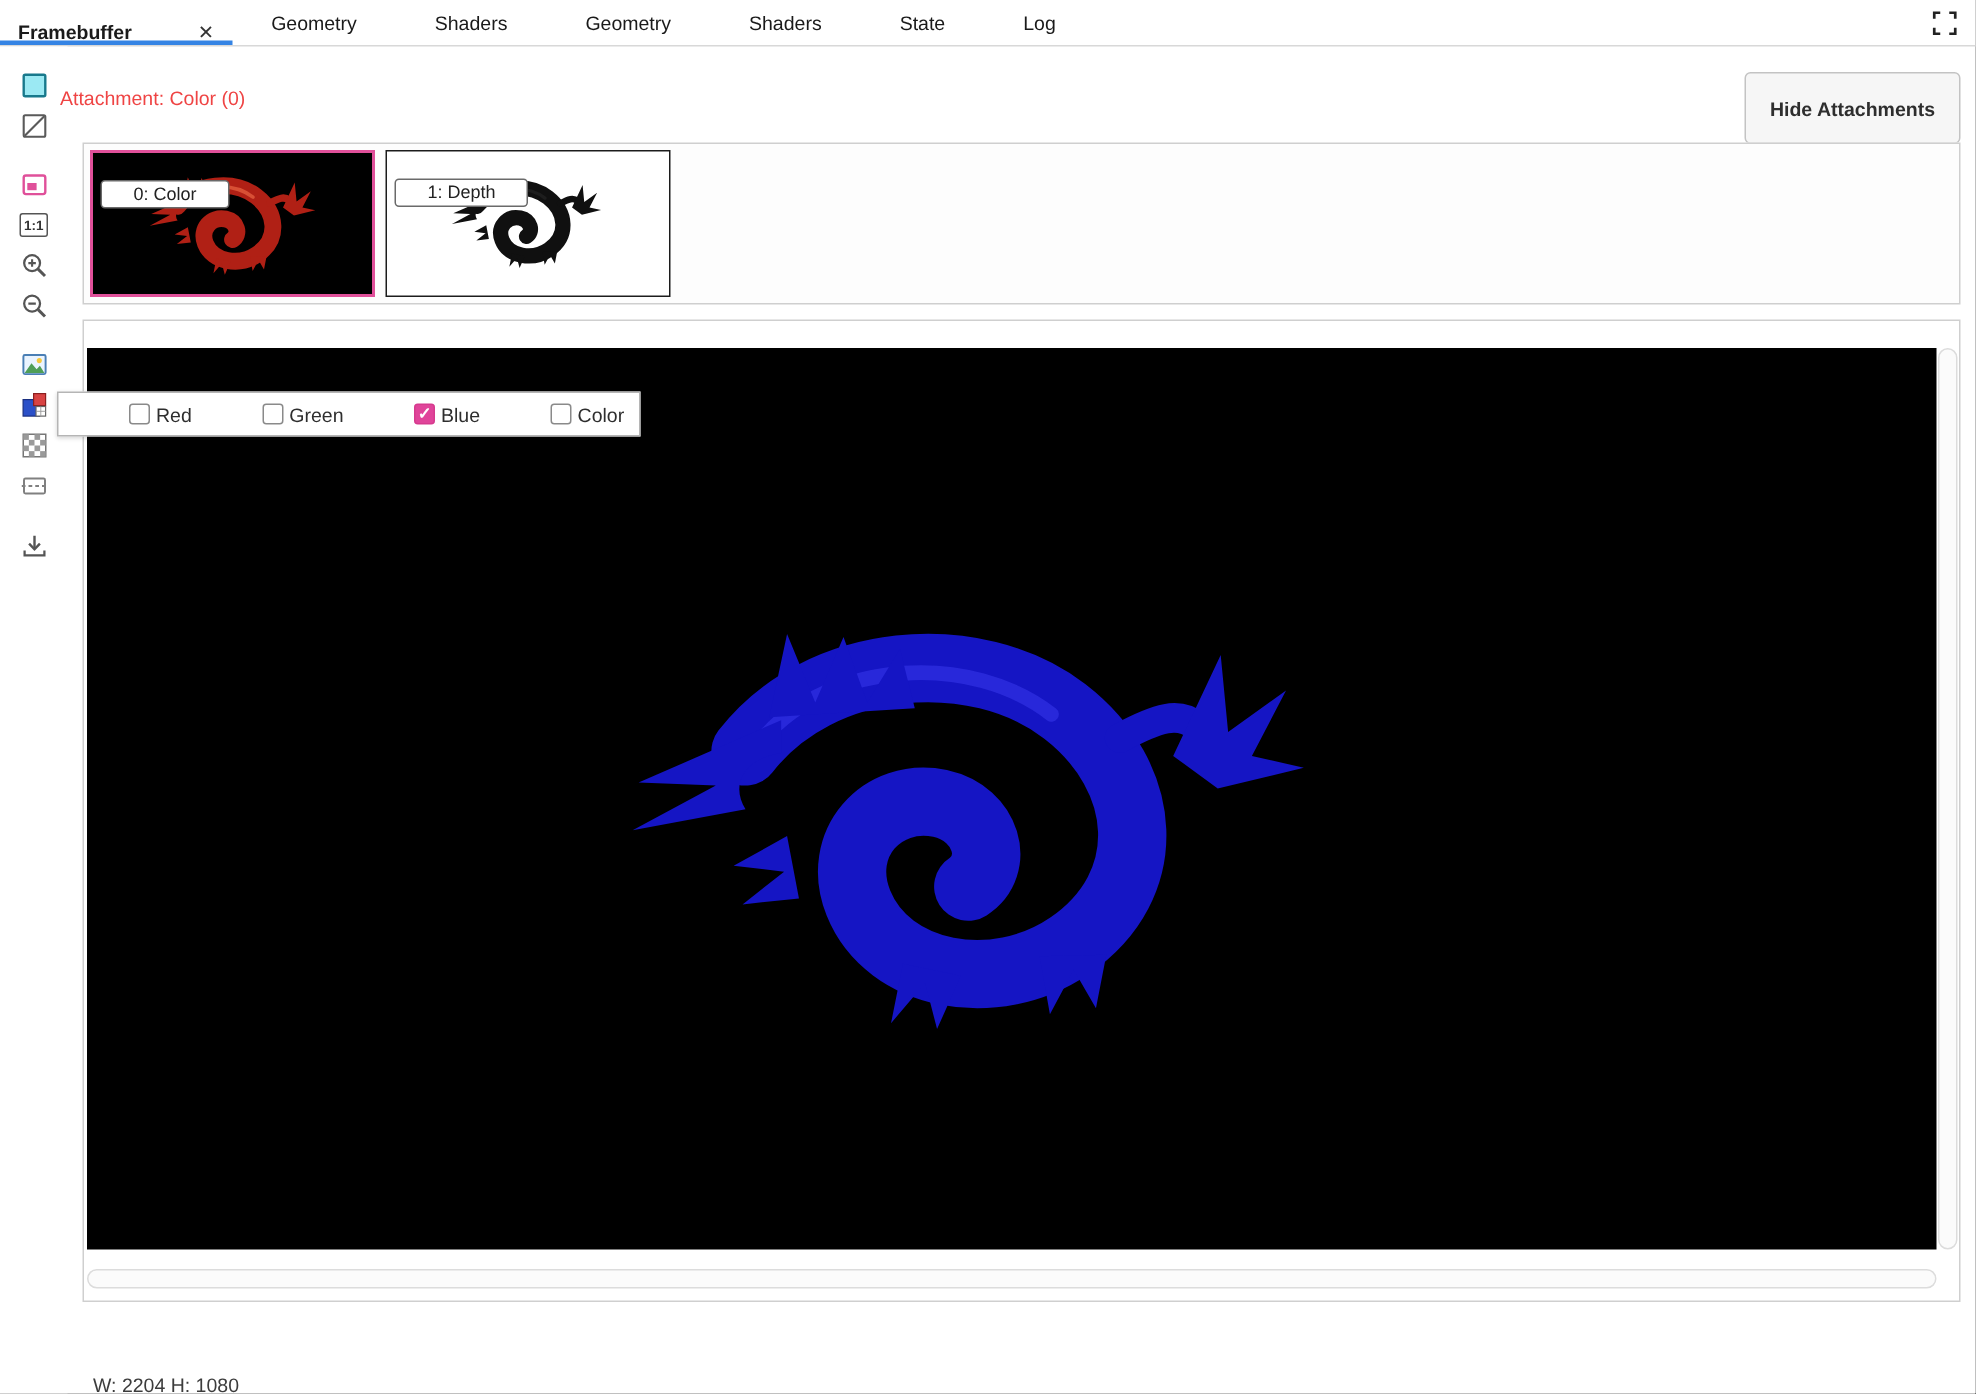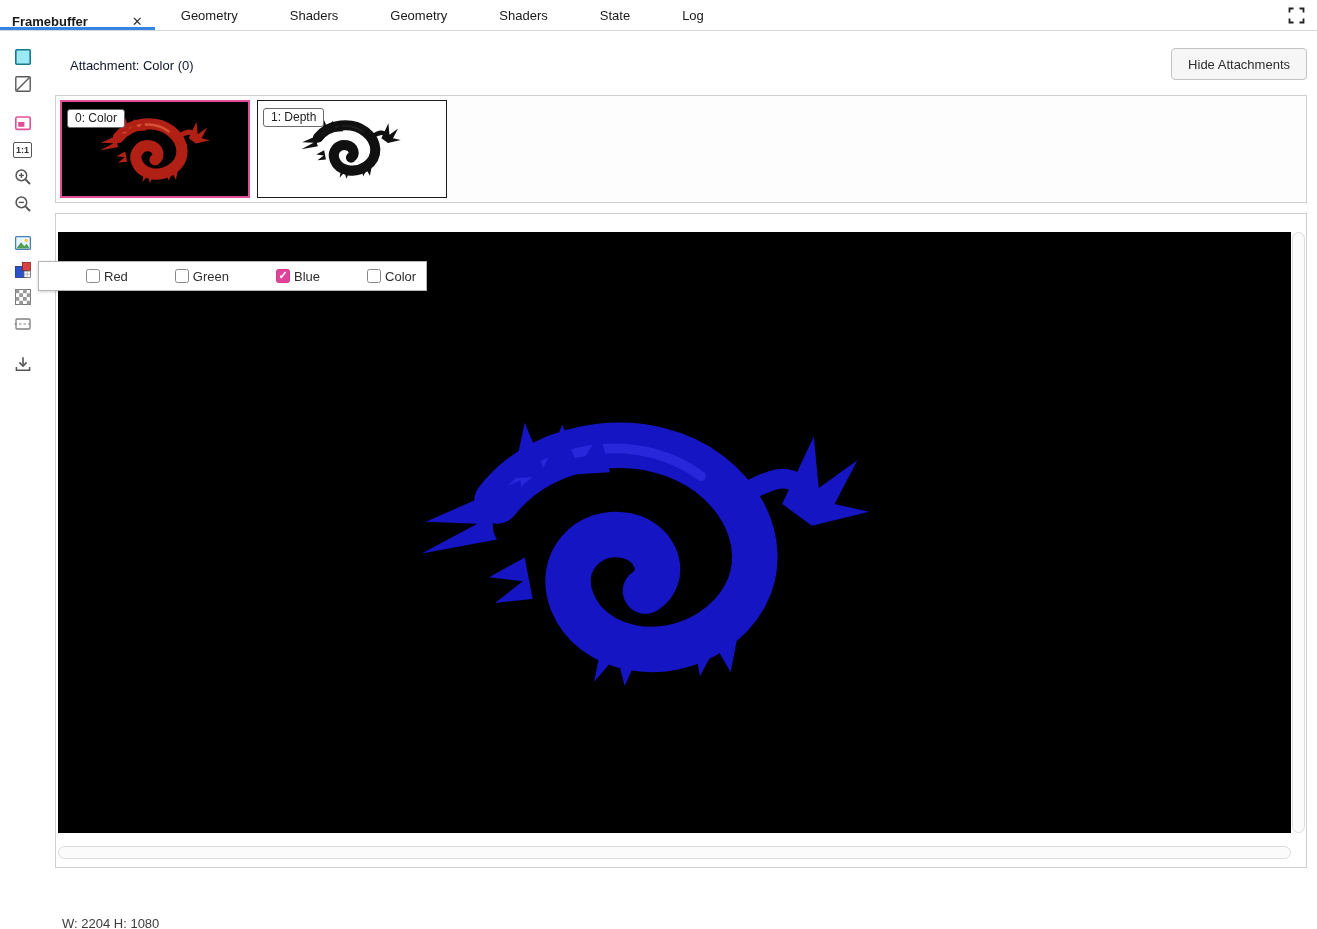--- a/index.html
+++ b/index.html
@@ -46,39 +46,39 @@
   }
   .tb-spacer { height: 12px; flex: none; }
   .tb-spacer2 { height: 13px; flex: none; }
   .icon-11 {
     width: 19px; height: 16px; border: 1.5px solid #555; border-radius: 2px;
     font-size: 9px; font-weight: bold; color: #333;
     display: flex; align-items: center; justify-content: center;
   }
 
   
-  .attach-header { position: absolute; left: 70px; top: 58px; color: #0f172a; }
+  .attach-header { position: absolute; left: 40px; top: 58px; color: #ef4444; }
   .hide-btn {
-    position: absolute; right: 10px; top: 48px; height: 32px; padding: 0 16px;
+    position: absolute; right: 10px; top: 48px; height: 48px; padding: 0 16px;
     background: #f6f6f6; border: 1px solid #c3c3c3; border-radius: 4px;
-    color: #2e2e2e; font-size: 13px; display: flex; align-items: center; cursor: pointer;
+    color: #2e2e2e; font-size: 13px; display: flex; align-items: center; cursor: pointer; font-weight: bold;
   }
 
   
   .attach-panel {
     position: absolute; left: 55px; width: 1252px; top: 95px; height: 108px;
     border: 1px solid #cfcfcf; background: #fdfdfd;
   }
   .thumb { position: absolute; top: 4px; width: 190px; height: 98px; cursor: pointer; }
   .thumb.sel-color { left: 4px; border: 2px solid #e0509a; background: #000; }
   .thumb.sel-depth { left: 201px; border: 1px solid #1c1c1c; background: #fff; }
   .chip {
-    position: absolute; top: 7px; left: 5px; z-index: 2;
+    position: absolute; top: 18px; left: 5px; z-index: 2;
     background: #fff; border: 1px solid #6a6a6a; border-radius: 3px;
-    padding: 1px 7px 2px; font-size: 12px; color: #222; white-space: nowrap;
+    padding: 1px 21px 2px; font-size: 12px; color: #222; white-space: nowrap;
   }
   .thumb-img { position: absolute; }
 
   
   .viewport {
     position: absolute; left: 55px; width: 1252px; top: 213px; height: 655px;
     border: 1px solid #cfcfcf; background: #fff;
   }
   .canvas {
     position: absolute; left: 2px; top: 18px; width: 1233px; height: 601px;

